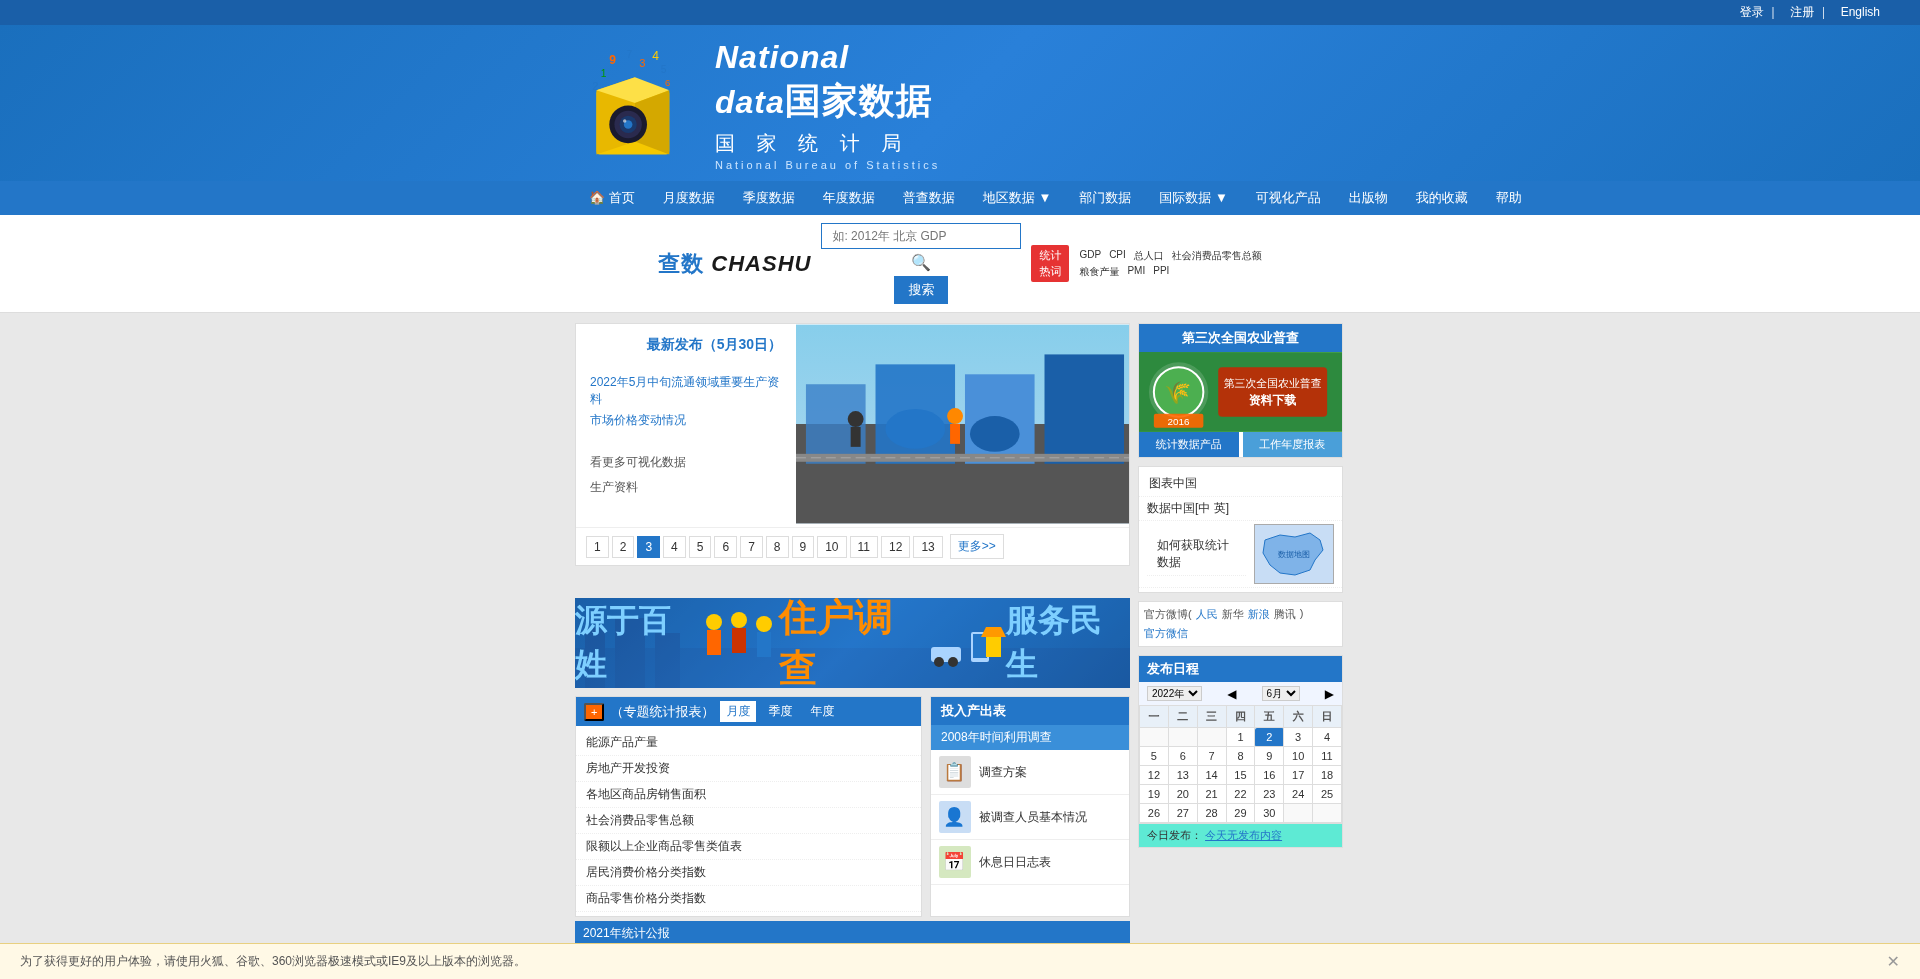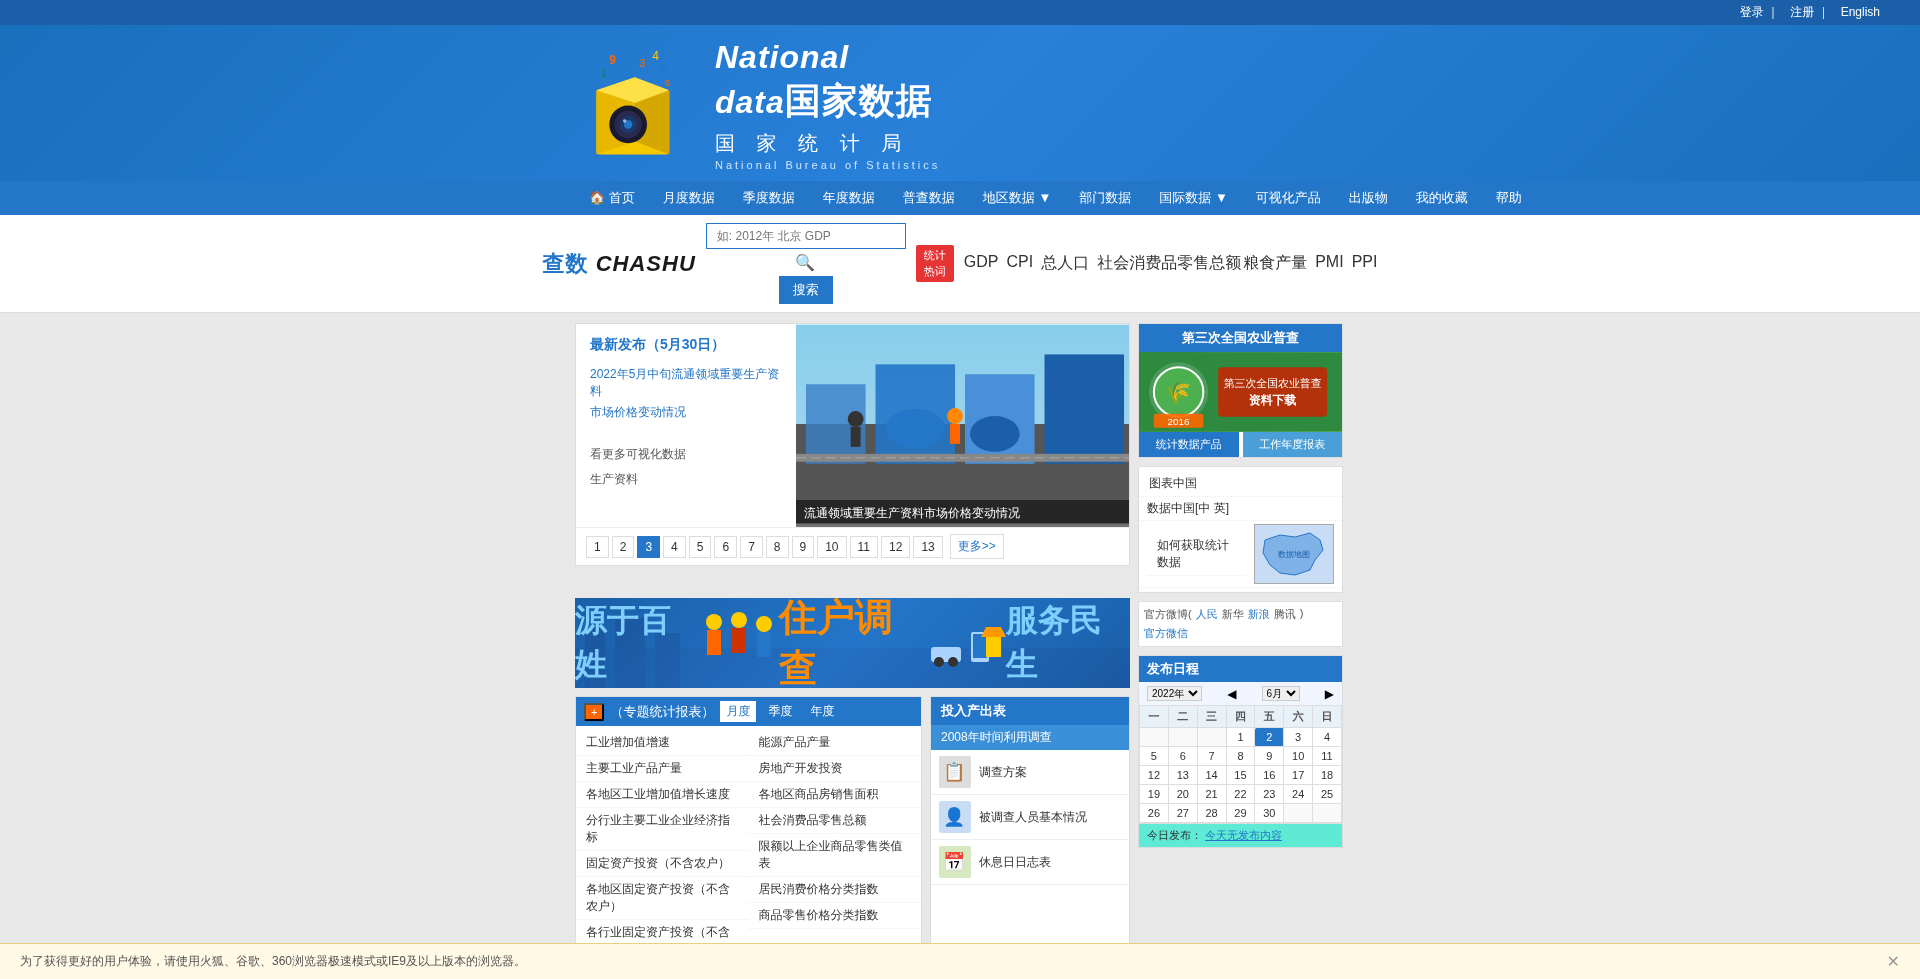--- a/index.html
+++ b/index.html
@@ -25,36 +25,36 @@
     .main-nav ul { display: flex; list-style: none; width: 770px; }
     .main-nav ul li a { color: white; text-decoration: none; padding: 8px 14px; display: block; font-size: 13px; white-space: nowrap; }
 
     
     .search-area { background: white; display: flex; justify-content: center; padding: 8px 0; align-items: center; gap: 10px; border-bottom: 1px solid #ddd; }
     .chashu-logo { font-size: 22px; font-weight: bold; color: #2376c8; letter-spacing: 1px; }
     .search-box-wrap { display: flex; align-items: center; gap: 4px; flex-direction: column; }
     .search-input { width: 200px; padding: 5px 10px; border: 1px solid #2376c8; font-size: 12px; color: #999; }
     .search-btn { background: #2376c8; color: white; padding: 5px 14px; border: none; cursor: pointer; font-size: 13px; }
     .hot-btn { background: #e63333; color: white; padding: 3px 8px; font-size: 11px; border-radius: 2px; line-height: 1.4; text-align: center; }
-    .hot-keywords { display: flex; gap: 2px; font-size: 16px; }
+    .hot-keywords { display: flex; flex-direction: column; gap: 2px; font-size: 10px; }
     .hot-keywords .row { display: flex; gap: 8px; }
     .hot-keywords a { color: #333; text-decoration: none; }
 
     
     .content-area { display: flex; justify-content: center; gap: 0; padding: 10px 0; background: #e8e8e8; }
     .content-inner { width: 770px; display: flex; gap: 8px; }
 
     
     .left-main { width: 555px; }
 
     
     .news-section { background: white; border: 1px solid #ddd; margin-bottom: 8px; }
     .news-top { display: flex; gap: 0; }
     .news-text { padding: 12px 14px; width: 220px; flex-shrink: 0; }
-    .news-date { color: #2376c8; font-weight: bold; font-size: 14px; margin-bottom: 12px; }
+    .news-date { color: #2376c8; font-weight: bold; font-size: 14px; margin-bottom: 20px; text-align: right; }
     .news-links { font-size: 12px; }
     .news-links a { color: #2376c8; display: block; margin-bottom: 4px; text-decoration: none; line-height: 1.4; }
     .news-links .more-link { color: #555; margin-top: 8px; }
     .news-image-wrap { position: relative; flex: 1; }
     .image-caption { position: absolute; bottom: 0; left: 0; right: 0; background: rgba(0,0,0,0.55); color: white; font-size: 12px; padding: 5px 8px; }
 
     
     .pagination { display: flex; align-items: center; padding: 6px 10px; gap: 3px; font-size: 12px; border-top: 1px solid #eee; }
     .pagination a { padding: 3px 7px; color: #333; text-decoration: none; border: 1px solid #ddd; }
     .pagination a.active { background: #2376c8; color: white; border-color: #2376c8; }
@@ -287,21 +287,20 @@
                 <ellipse cx="200" cy="110" rx="25" ry="18" fill="#1a5fa8"></ellipse>
 
                 <circle cx="60" cy="95" r="8" fill="#333"></circle>
                 <rect x="55" y="103" width="10" height="20" fill="#333"></rect>
                 <circle cx="160" cy="92" r="8" fill="#ff8800"></circle>
                 <rect x="155" y="100" width="10" height="20" fill="#ff6600"></rect>
 
                 <rect x="0" y="130" width="335" height="8" fill="#888"></rect>
                 <line x1="0" y1="134" x2="335" y2="134" stroke="#aaa" stroke-width="1" stroke-dasharray="10,5"></line>
               </svg>
-              <div class="image-caption">流通领域重要生产资料市场价格变动情况</div>
             </div>
           </div>
 
           <div class="pagination">
             <a href="#">1</a>
             <a href="#">2</a>
             <a href="#" class="active">3</a>
             <a href="#">4</a>
             <a href="#">5</a>
             <a href="#">6</a>
@@ -361,29 +360,20 @@
           <div class="stats-panel">
             <div class="stats-header">
               <button class="plus-btn">+</button>
               <span>（专题统计报表）</span>
               <a href="#" class="tab-link active">月度</a>
               <a href="#" class="tab-link">季度</a>
               <a href="#" class="tab-link">年度</a>
             </div>
             <div class="stats-list">
               <div class="col-wrap">
-                <div class="col">
-                  <a href="#">工业增加值增速</a>
-                  <a href="#">主要工业产品产量</a>
-                  <a href="#">各地区工业增加值增长速度</a>
-                  <a href="#">分行业主要工业企业经济指标</a>
-                  <a href="#">固定资产投资（不含农户）</a>
-                  <a href="#">各地区固定资产投资（不含农户）</a>
-                  <a href="#">各行业固定资产投资（不含农户）</a>
-                </div>
                 <div class="col">
                   <a href="#">能源产品产量</a>
                   <a href="#">房地产开发投资</a>
                   <a href="#">各地区商品房销售面积</a>
                   <a href="#">社会消费品零售总额</a>
                   <a href="#">限额以上企业商品零售类值表</a>
                   <a href="#">居民消费价格分类指数</a>
                   <a href="#">商品零售价格分类指数</a>
                 </div>
               </div>

